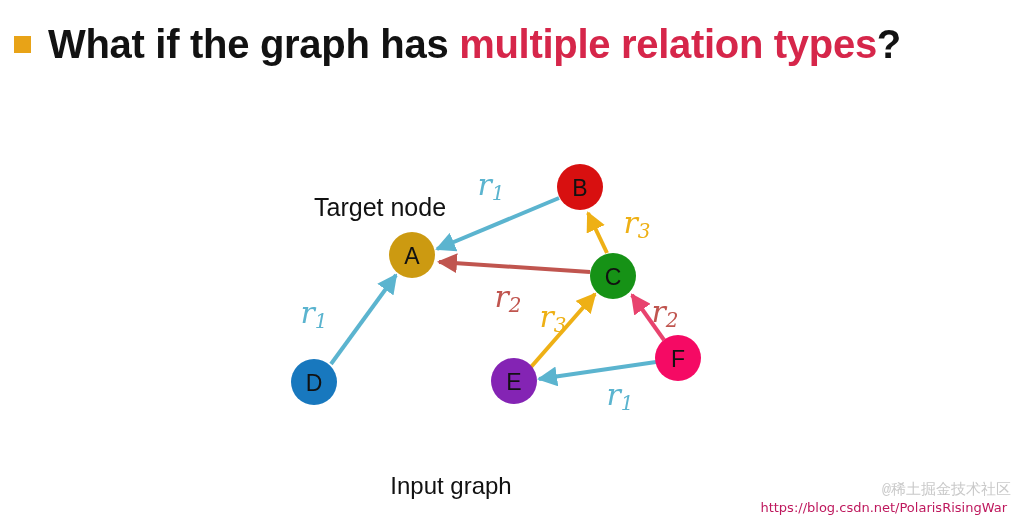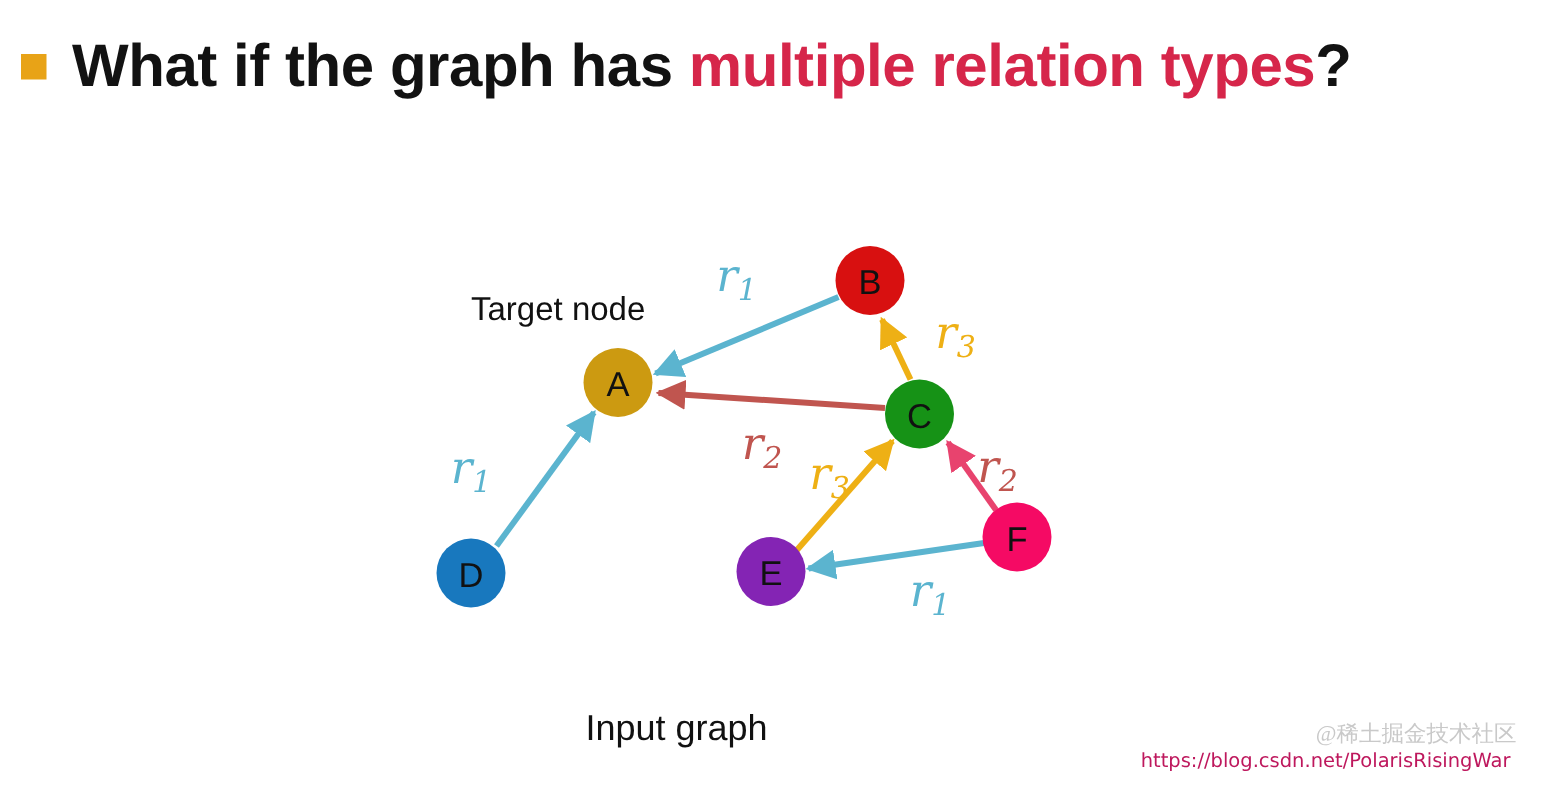--- a/index.html
+++ b/index.html
@@ -35,31 +35,31 @@
     text-anchor:middle;dominant-baseline:central;
   }
   .rel-label{
     font-family:"DejaVu Serif","Liberation Serif",serif;
     font-style:italic;font-size:30px;
     text-anchor:middle;dominant-baseline:central;
   }
   .rel-sub{font-size:20px;}
   #target-node-caption{
     position:absolute;left:314px;top:193px;
-    font-size:22px;color:#111111;white-space:nowrap;
+    font-size:25px;color:#111111;white-space:nowrap;
   }
   #input-graph-caption{
     position:absolute;left:0;top:472px;width:902px;
     text-align:center;font-size:24px;color:#111111;
   }
   
   #watermark{
     position:absolute;right:18px;bottom:26px;
     font-size:15px;color:#c9c9c9;white-space:nowrap;
-    font-family:Liberation Serif, serif;
+    font-family:Liberation Mono, monospace;
   }
   #watermark-url{
     position:absolute;right:22px;bottom:10px;
     font-size:13px;color:#be185d;white-space:nowrap;
     font-family:"DejaVu Sans",sans-serif;
   }
 </style>
 </head>
 <body>
 

